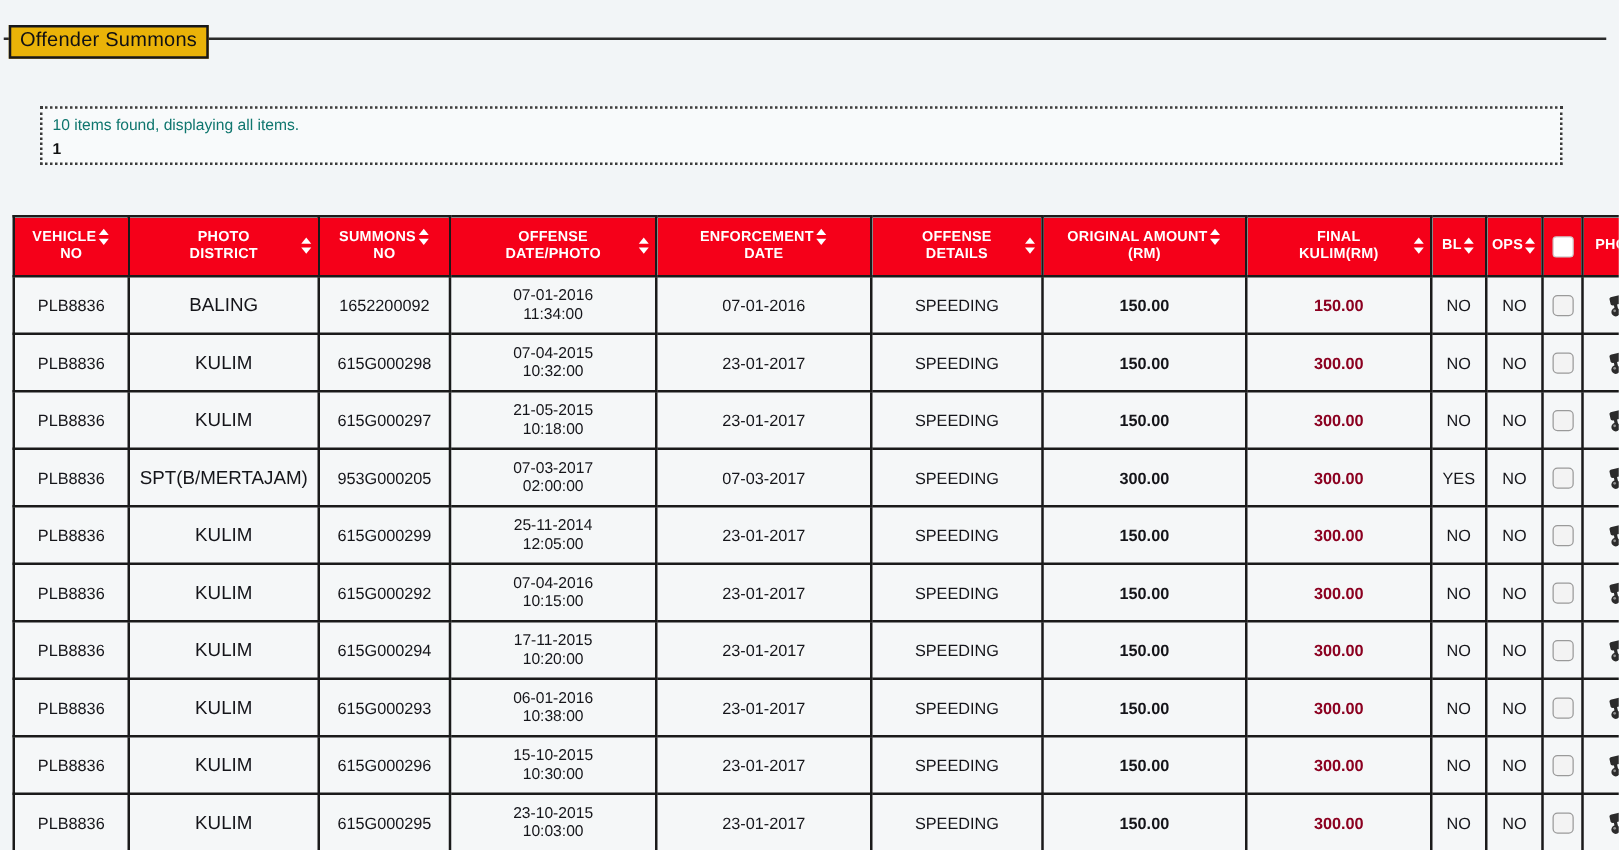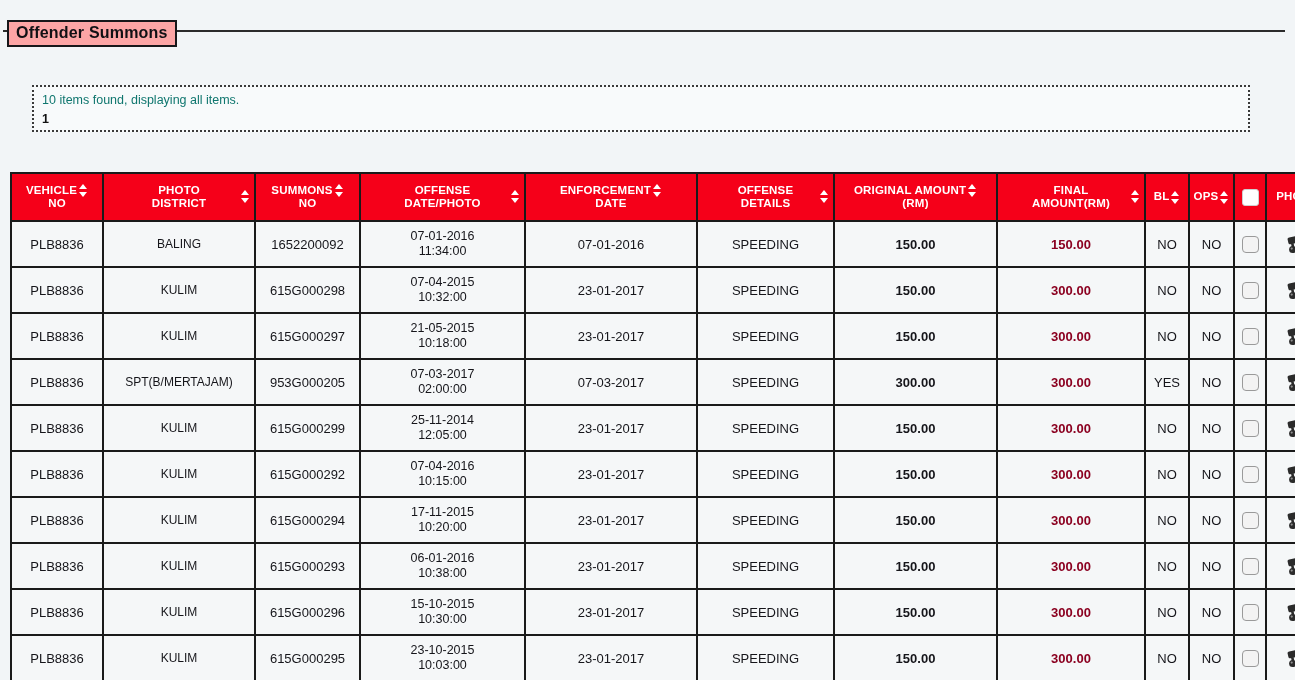--- a/index.html
+++ b/index.html
@@ -33,25 +33,25 @@
     box-sizing: border-box;
   }
   .legend-wrap {
     position: absolute;
     left: 7px;
     top: 20px;
     z-index: 5;
   }
   .legend {
     display: inline-block;
-    background: #fca5a5;
+    background: #eab308;
     border: 2px solid #17171a;
     padding: 2px 7px 3px 7px;
     font-size: 16px;
-    font-weight: bold;
+    font-weight: normal;
     color: #101014;
     letter-spacing: 0.2px;
     line-height: 1.1;
   }
 
   
   .info-box {
     position: absolute;
     left: 32px;
     top: 85px;
@@ -166,21 +166,21 @@
   tbody td {
     background: #f5f7f8;
     height: 44px;
     font-size: 13px;
     color: #15151a;
     text-align: center;
     vertical-align: middle;
     font-family: "Liberation Sans", sans-serif;
   }
   td.district {
-    font-size: 12px;
+    font-size: 15px;
     border-radius: 11px;
   }
   td.dt {
     font-size: 12.5px;
     line-height: 15px;
   }
   td.amount {
     font-weight: bold;
     font-size: 13px;
   }
@@ -307,21 +307,21 @@
           <th>
             <span class="th-inner">
               <span class="th-text"><span>ORIGINAL AMOUNT</span><span class="sorter"></span></span>
               <span class="th-text">(RM)</span>
             </span>
           </th>
 
           <th>
             <span class="th-inner">
               <span class="th-text">FINAL</span>
-              <span class="th-text">AMOUNT(RM)</span>
+              <span class="th-text">KULIM(RM)</span>
               <span class="sorter far"></span>
             </span>
           </th>
 
           <th>
             <span class="th-inner">
               <span class="th-text"><span>BL</span><span class="sorter"></span></span>
             </span>
           </th>
 

